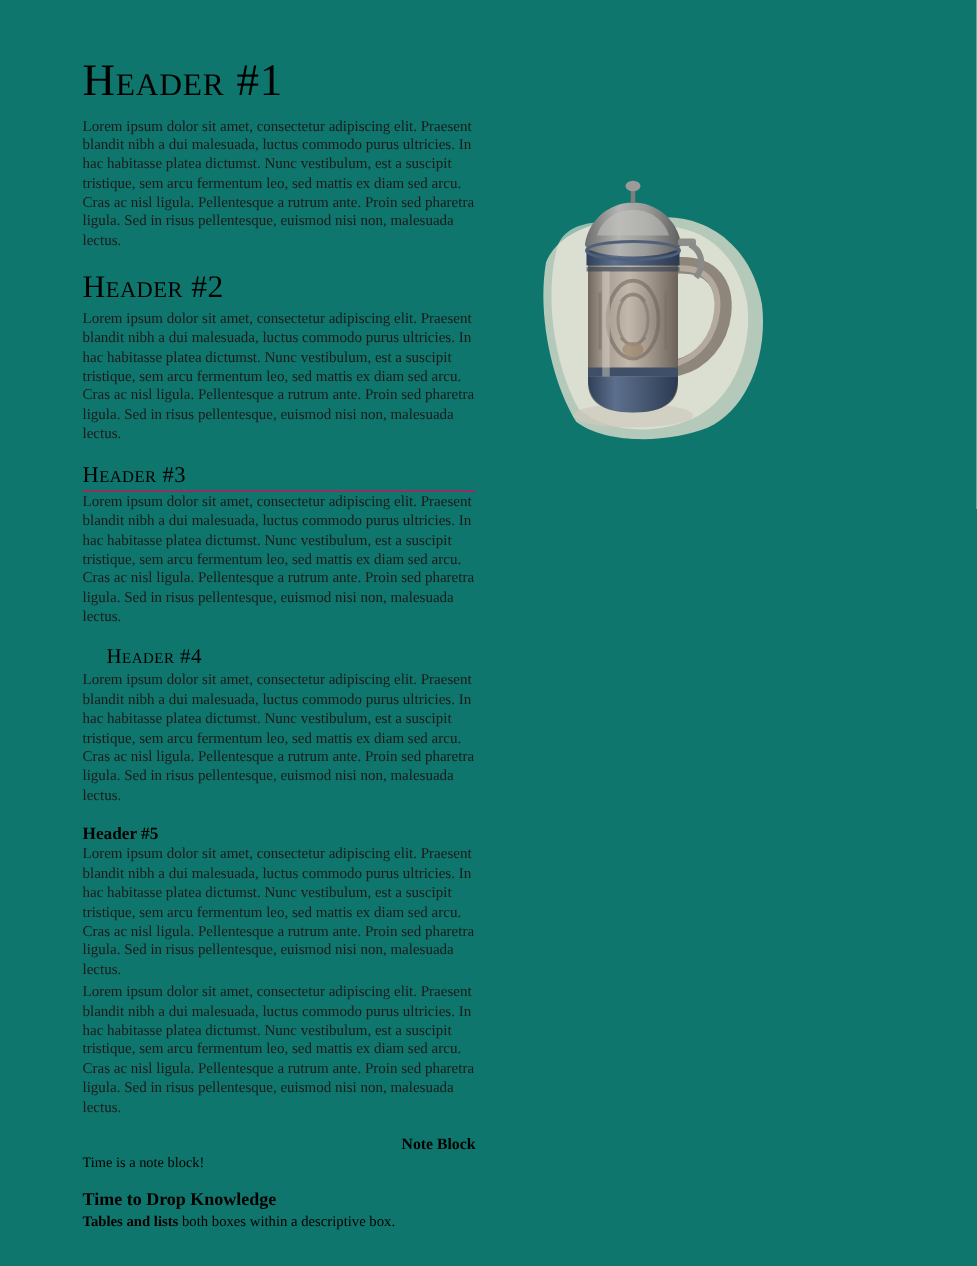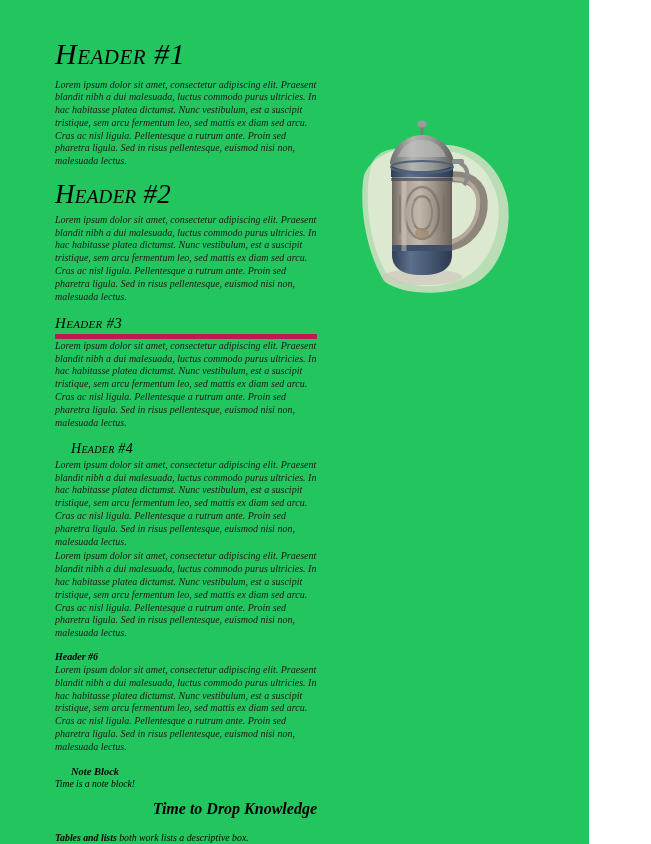--- a/index.html
+++ b/index.html
@@ -13,24 +13,23 @@
     font-family: "Liberation Serif", serif;
     color: #000000;
     overflow: hidden;
     position: relative;
   }
 
   .page {
     position: absolute;
     left: 0;
     top: 0;
-    width: 589px;
+    width: 651px;
     height: 844px;
-    background: #22c55e;
-    font-style: italic;
+    background: #0f766e;
   }
 
   .content {
     position: absolute;
     left: 55px;
     top: 38px;
     width: 262px;
   }
 
   
@@ -39,38 +38,38 @@
     font-size: 30px;
     font-weight: normal;
     font-variant: small-caps;
     letter-spacing: 0.5px;
     color: #000;
     margin: 0 0 9px 0;
     line-height: 1.05;
   }
   .h2 {
     font-family: "Liberation Serif", serif;
-    font-size: 27px;
+    font-size: 21px;
     font-weight: normal;
     font-variant: small-caps;
     letter-spacing: 0.3px;
     color: #000;
     margin: 12px 0 4px 0;
     line-height: 1.1;
   }
   .h3 {
     font-family: "Liberation Serif", serif;
     font-size: 15px;
     font-weight: normal;
     font-variant: small-caps;
     letter-spacing: 0.3px;
     color: #000;
     margin: 12px 0 1px 0;
     line-height: 1.1;
-    border-bottom: 5px solid #be185d;
+    border-bottom: 1px solid #be185d;
     padding-bottom: 2px;
   }
   .h4 {
     font-family: "Liberation Serif", serif;
     font-size: 14px;
     font-weight: normal;
     font-variant: small-caps;
     letter-spacing: 0.3px;
     color: #000;
     margin: 12px 0 2px 16px;
@@ -100,34 +99,34 @@
     color: #1a1a1a;
     margin: 0 0 2px 0;
     text-align: left;
   }
 
   
   .note-title {
     font-family: "Liberation Serif", serif;
     font-size: 10.5px;
     font-weight: bold;
-    margin: 12px 0 1px 16px;
+    margin: 12px 0 1px 1px;
+    text-align: right;
   }
   .note-body {
     font-family: "Liberation Serif", serif;
     font-size: 9.6px;
     line-height: 1.3;
     margin: 0;
   }
   .desc-title {
     font-family: "Liberation Serif", serif;
-    font-size: 16px;
-    font-weight: bold;
-    margin: 10px 0 14px 0;
-    text-align: right;
+    font-size: 12px;
+    font-weight: bold;
+    margin: 10px 0 2px 0;
   }
   .desc-body {
     font-family: "Liberation Serif", serif;
     font-size: 9.8px;
     line-height: 1.3;
     margin: 0 0 3px 0;
   }
   .desc-body b {
     font-weight: bold;
     text-align: center;
@@ -157,33 +156,33 @@
 
     <h2 class="h2">Header #2</h2>
     <p class="para">Lorem ipsum dolor sit amet, consectetur adipiscing elit. Praesent blandit nibh a dui malesuada, luctus commodo purus ultricies. In hac habitasse platea dictumst. Nunc vestibulum, est a suscipit tristique, sem arcu fermentum leo, sed mattis ex diam sed arcu. Cras ac nisl ligula. Pellentesque a rutrum ante. Proin sed pharetra ligula. Sed in risus pellentesque, euismod nisi non, malesuada lectus.</p>
 
     <h3 class="h3">Header #3</h3>
     <p class="para">Lorem ipsum dolor sit amet, consectetur adipiscing elit. Praesent blandit nibh a dui malesuada, luctus commodo purus ultricies. In hac habitasse platea dictumst. Nunc vestibulum, est a suscipit tristique, sem arcu fermentum leo, sed mattis ex diam sed arcu. Cras ac nisl ligula. Pellentesque a rutrum ante. Proin sed pharetra ligula. Sed in risus pellentesque, euismod nisi non, malesuada lectus.</p>
 
     <h4 class="h4">Header #4</h4>
     <p class="para">Lorem ipsum dolor sit amet, consectetur adipiscing elit. Praesent blandit nibh a dui malesuada, luctus commodo purus ultricies. In hac habitasse platea dictumst. Nunc vestibulum, est a suscipit tristique, sem arcu fermentum leo, sed mattis ex diam sed arcu. Cras ac nisl ligula. Pellentesque a rutrum ante. Proin sed pharetra ligula. Sed in risus pellentesque, euismod nisi non, malesuada lectus.</p>
 
-    <p class="para">Lorem ipsum dolor sit amet, consectetur adipiscing elit. Praesent blandit nibh a dui malesuada, luctus commodo purus ultricies. In hac habitasse platea dictumst. Nunc vestibulum, est a suscipit tristique, sem arcu fermentum leo, sed mattis ex diam sed arcu. Cras ac nisl ligula. Pellentesque a rutrum ante. Proin sed pharetra ligula. Sed in risus pellentesque, euismod nisi non, malesuada lectus.</p>
-
-    <h6 class="h6">Header #6</h6>
+    <h5 class="h5">Header #5</h5>
+    <p class="para">Lorem ipsum dolor sit amet, consectetur adipiscing elit. Praesent blandit nibh a dui malesuada, luctus commodo purus ultricies. In hac habitasse platea dictumst. Nunc vestibulum, est a suscipit tristique, sem arcu fermentum leo, sed mattis ex diam sed arcu. Cras ac nisl ligula. Pellentesque a rutrum ante. Proin sed pharetra ligula. Sed in risus pellentesque, euismod nisi non, malesuada lectus.</p>
+
     <p class="para">Lorem ipsum dolor sit amet, consectetur adipiscing elit. Praesent blandit nibh a dui malesuada, luctus commodo purus ultricies. In hac habitasse platea dictumst. Nunc vestibulum, est a suscipit tristique, sem arcu fermentum leo, sed mattis ex diam sed arcu. Cras ac nisl ligula. Pellentesque a rutrum ante. Proin sed pharetra ligula. Sed in risus pellentesque, euismod nisi non, malesuada lectus.</p>
 
     <div>
       <div class="note-title">Note Block</div>
       <div class="note-body">Time is a note block!</div>
     </div>
 
     <div>
       <div class="desc-title">Time to Drop Knowledge</div>
-      <div class="desc-body"><b>Tables and lists</b><span> both work lists a descriptive box.</span></div>
+      <div class="desc-body"><b>Tables and lists</b><span> both boxes within a descriptive box.</span></div>
     </div>
 
   </div>
 
   <div class="illustration">
     <svg width="190" height="200" viewBox="0 0 190 200" xmlns="http://www.w3.org/2000/svg">
       <defs>
         <linearGradient id="bodyGrad" x1="0" y1="0" x2="1" y2="0">
           <stop offset="0%" stop-color="#6f675f"></stop>
           <stop offset="18%" stop-color="#a79c91"></stop>

